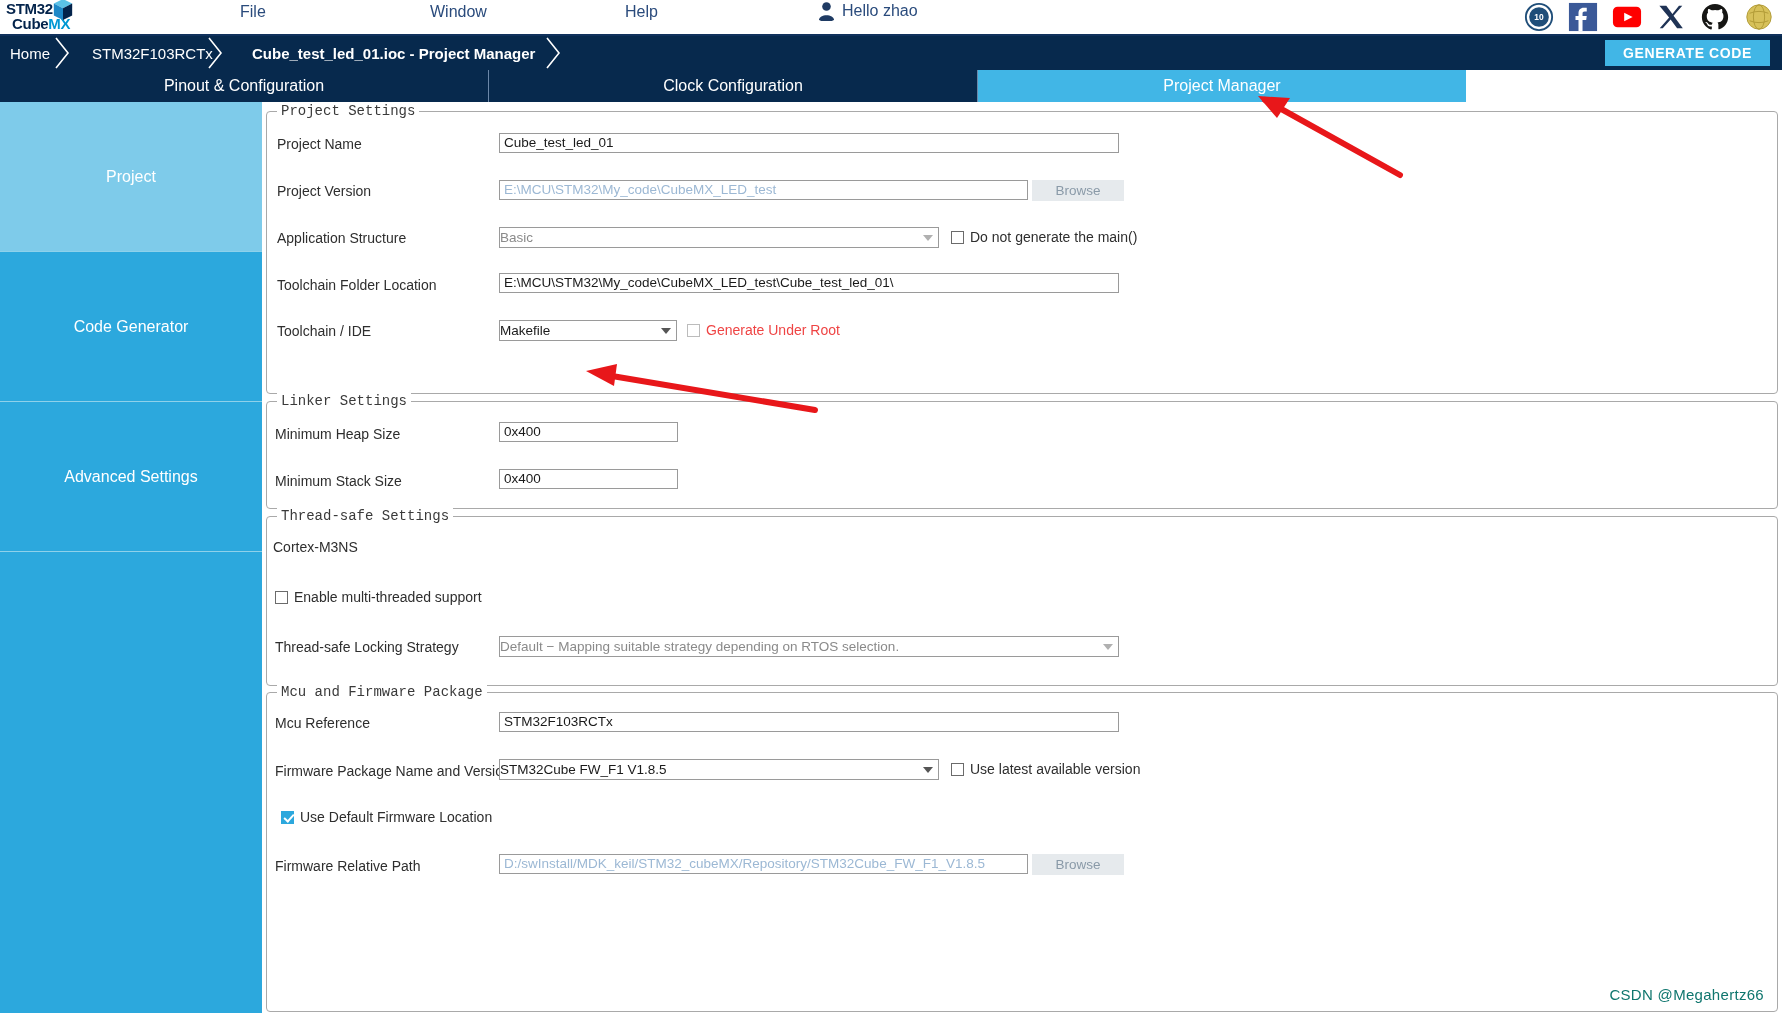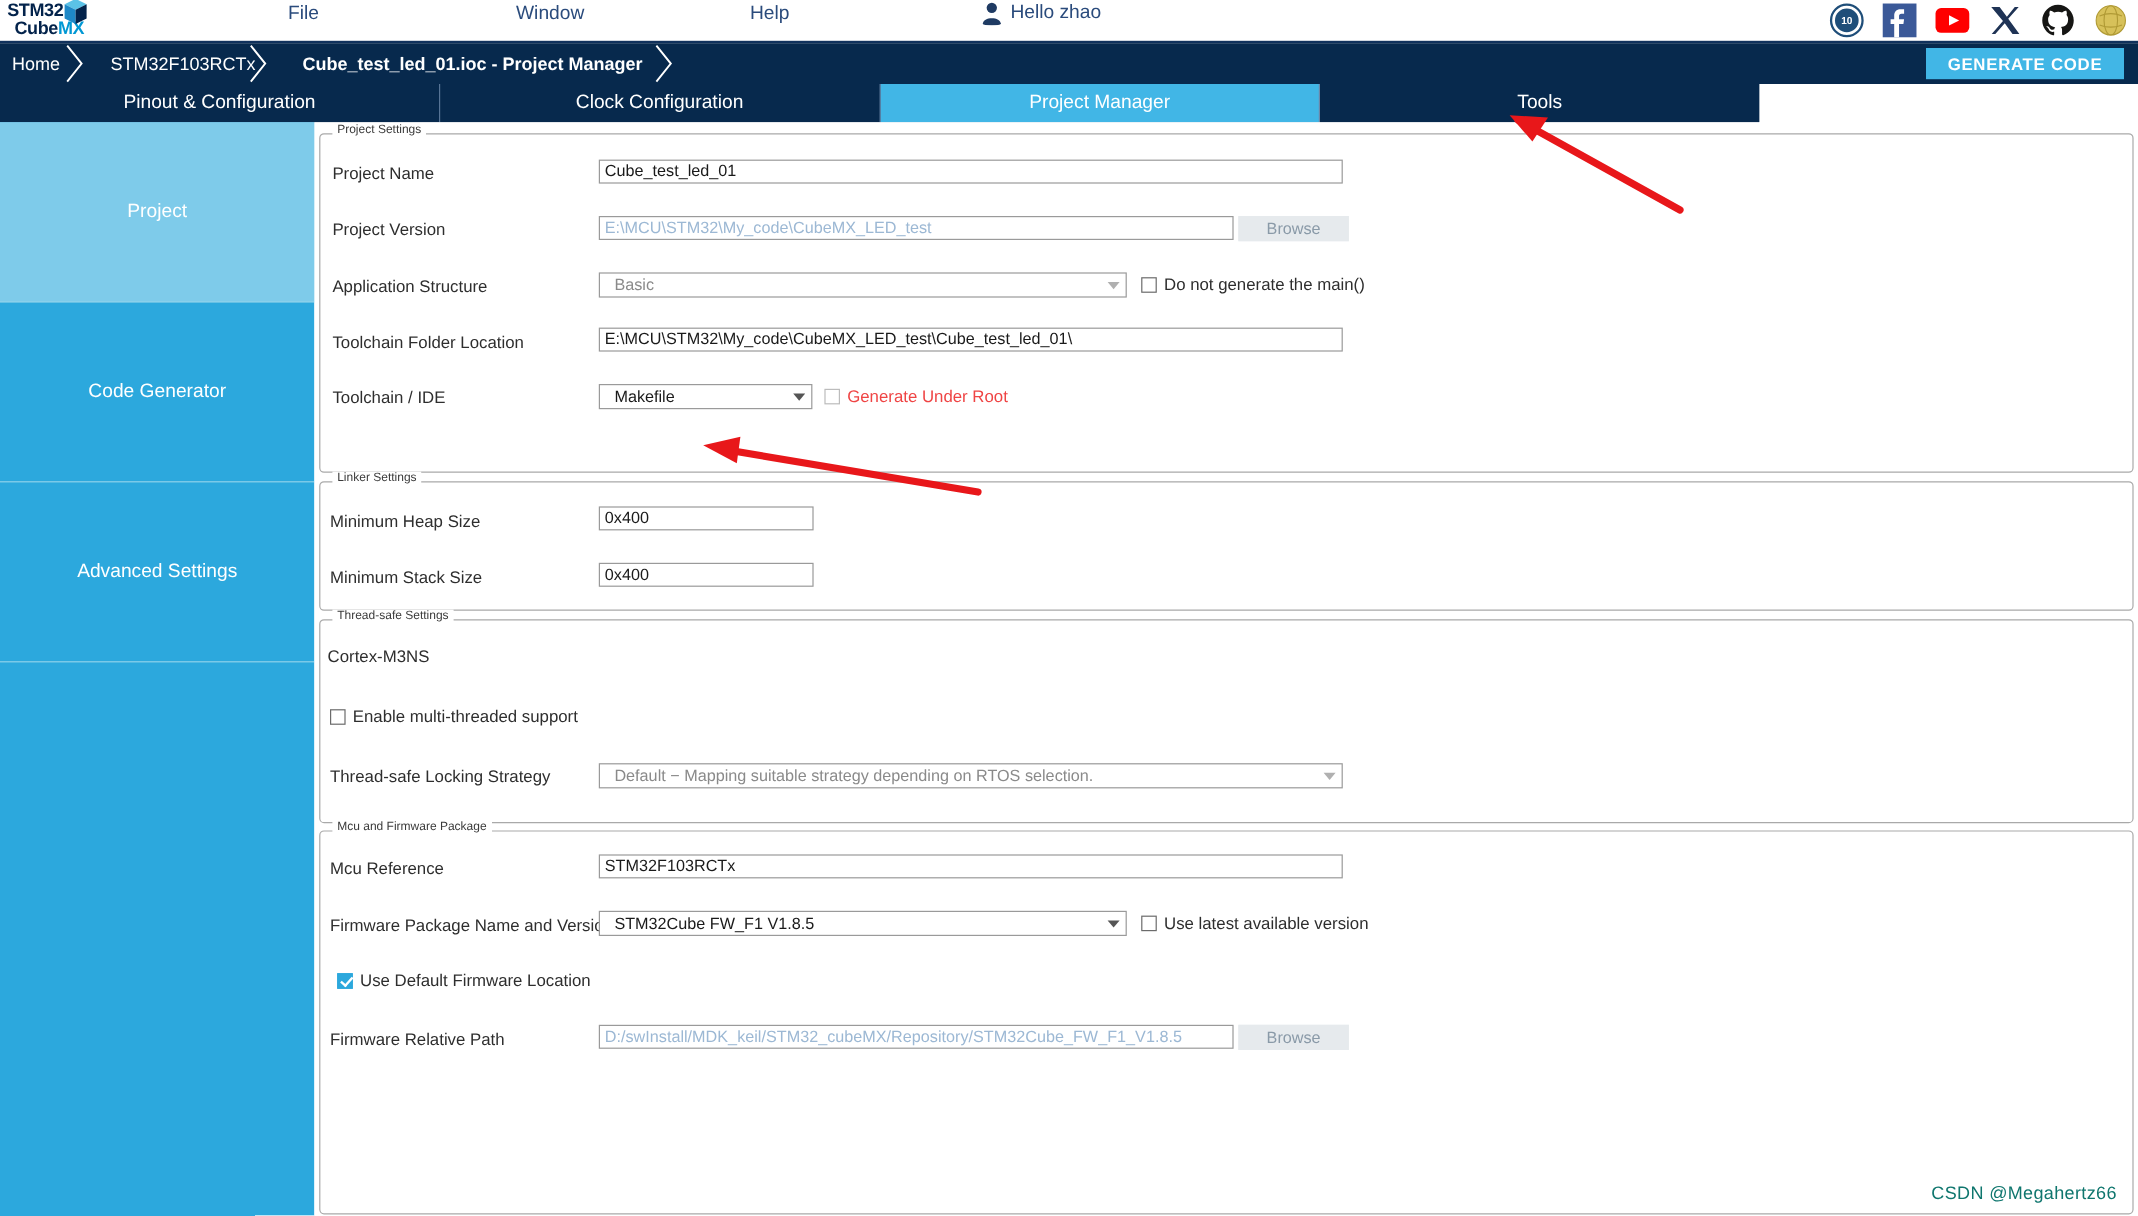--- a/index.html
+++ b/index.html
@@ -152,22 +152,23 @@
     position: absolute;
     left: 4px;
     width: 1512px;
     border: 1px solid #a9a9a9;
     border-radius: 4px;
   }
   .group-title {
     position: absolute; left: 10px; top: -9px;
     background: #ffffff;
     padding: 0 4px;
-    font-size: 10px; color: #3a3a3a;
-    white-space: nowrap;
+    font-size: 14px; color: #3a3a3a;
+    white-space: nowrap;
+    font-family: Liberation Mono, monospace;
   }
   .fld-label {
     position: absolute;
     font-size: 14px; color: #2e2e2e;
     white-space: nowrap;
   }
   .txtbox {
     position: absolute;
     height: 20px;
     border: 1px solid #9a9a9a;
@@ -183,21 +184,21 @@
   }
   .txtbox.ghost { color: #9cb8d4; }
 
   .combo {
     position: absolute;
     height: 21px;
     border: 1px solid #9a9a9a;
     background: #ffffff;
     font-size: 13.5px;
     color: #1a1a1a;
-    padding: 1px 20px 1px 12px;
+    padding: 1px 20px 1px 0;
     line-height: 17px;
     white-space: nowrap; overflow: hidden;
     cursor: pointer;
   }
   .combo.dim { color: #8a8a8a; }
   .combo .arrow {
     position: absolute; right: 5px; top: 7px;
     width: 0; height: 0;
     border-left: 5px solid transparent;
     border-right: 5px solid transparent;
@@ -336,21 +337,20 @@
     <svg class="chev" style="left:543px;" viewBox="0 0 20 34">
       <path d="M4 2 L16 17 L4 32" stroke="#ffffff" stroke-width="1.6" fill="none"></path>
     </svg>
     <button class="generate-btn">GENERATE CODE</button>
   </div>
 
   <div class="tabbar">
     <div class="tab">Pinout &amp; Configuration</div>
     <div class="tab">Clock Configuration</div>
     <div class="tab selected">Project Manager</div>
-    <div class="tab">Tools</div>
   </div>
 
   <div class="body-area">
 
     <div class="sidebar">
       <div class="side-item side-1 active">Project</div>
       <div class="side-item side-2">Code Generator</div>
       <div class="side-item side-3">Advanced Settings</div>
       <div class="side-item side-4"></div>
     </div>

